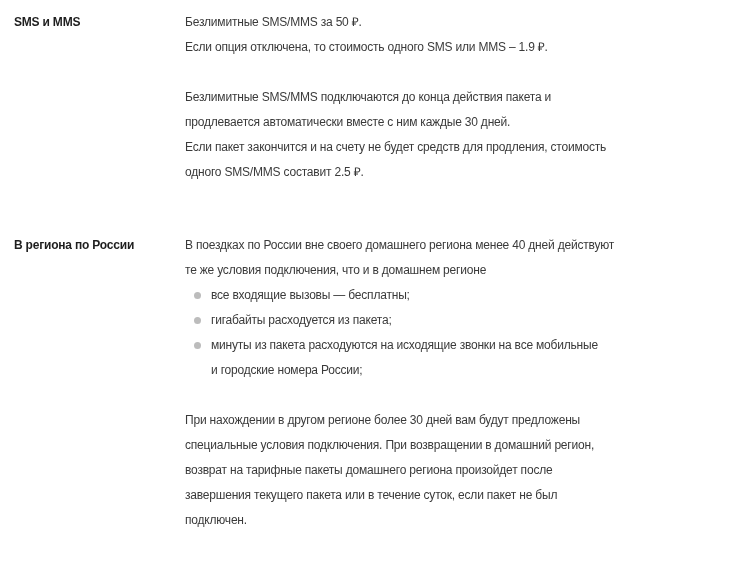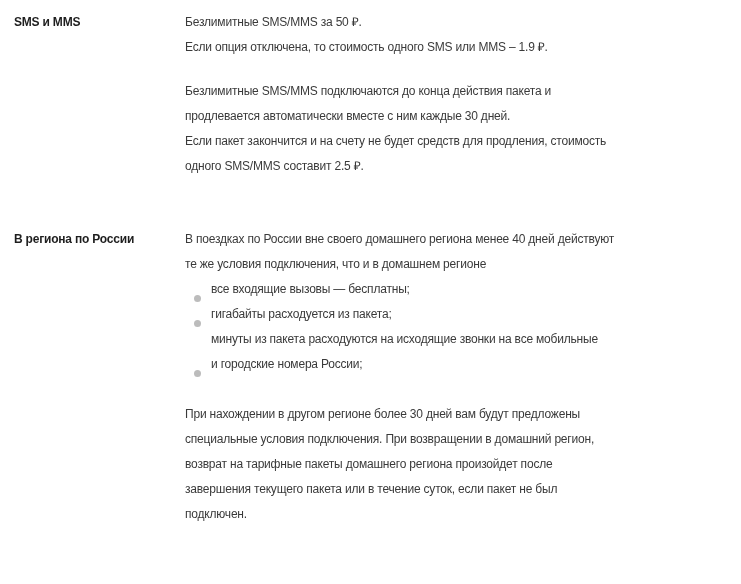--- a/index.html
+++ b/index.html
@@ -34,29 +34,29 @@
     font-size: 12px;
     line-height: 25px;
     letter-spacing: -0.2px;
     max-width: 556px;
     color: #3a3a3a;
   }
   .para {
     margin: 0;
     white-space: pre-line;
   }
-  .para + .para { margin-top: 19px; }
+  .para + .para { margin-top: 25px; }
   .bullet-list {
     margin: 0;
     padding: 0;
     list-style: none;
   }
   .bullet-item {
     display: flex;
-    align-items: flex-end;
+    align-items: flex-start;
   }
   .bullet-marker {
     flex: none;
     width: 7px;
     height: 7px;
     border-radius: 50%;
     background: #bcbcbc;
     margin: 9px 10px 0 9px;
   }
   .bullet-text {

